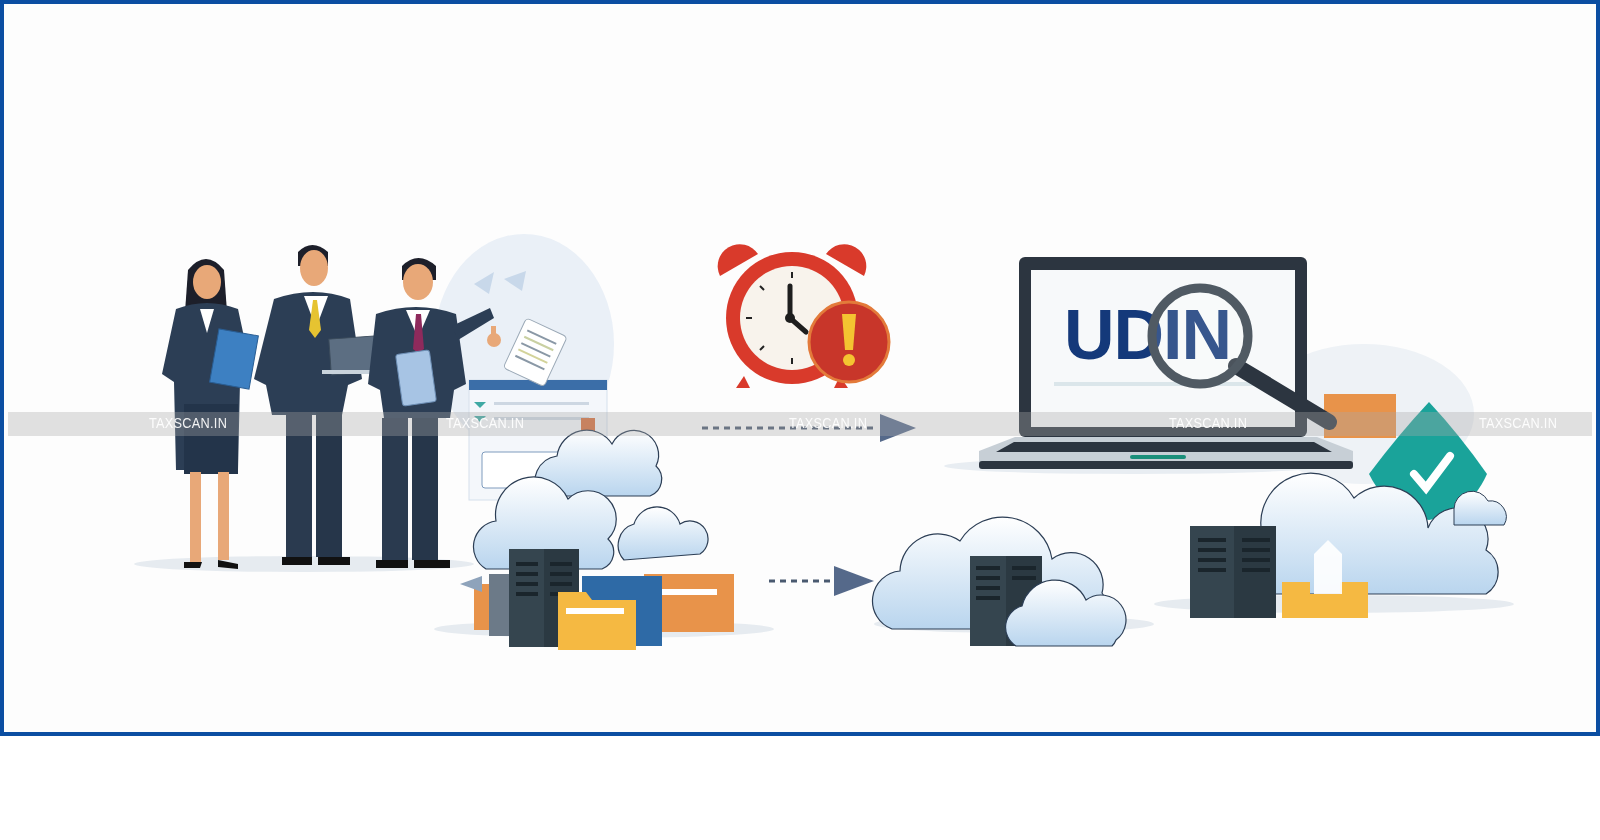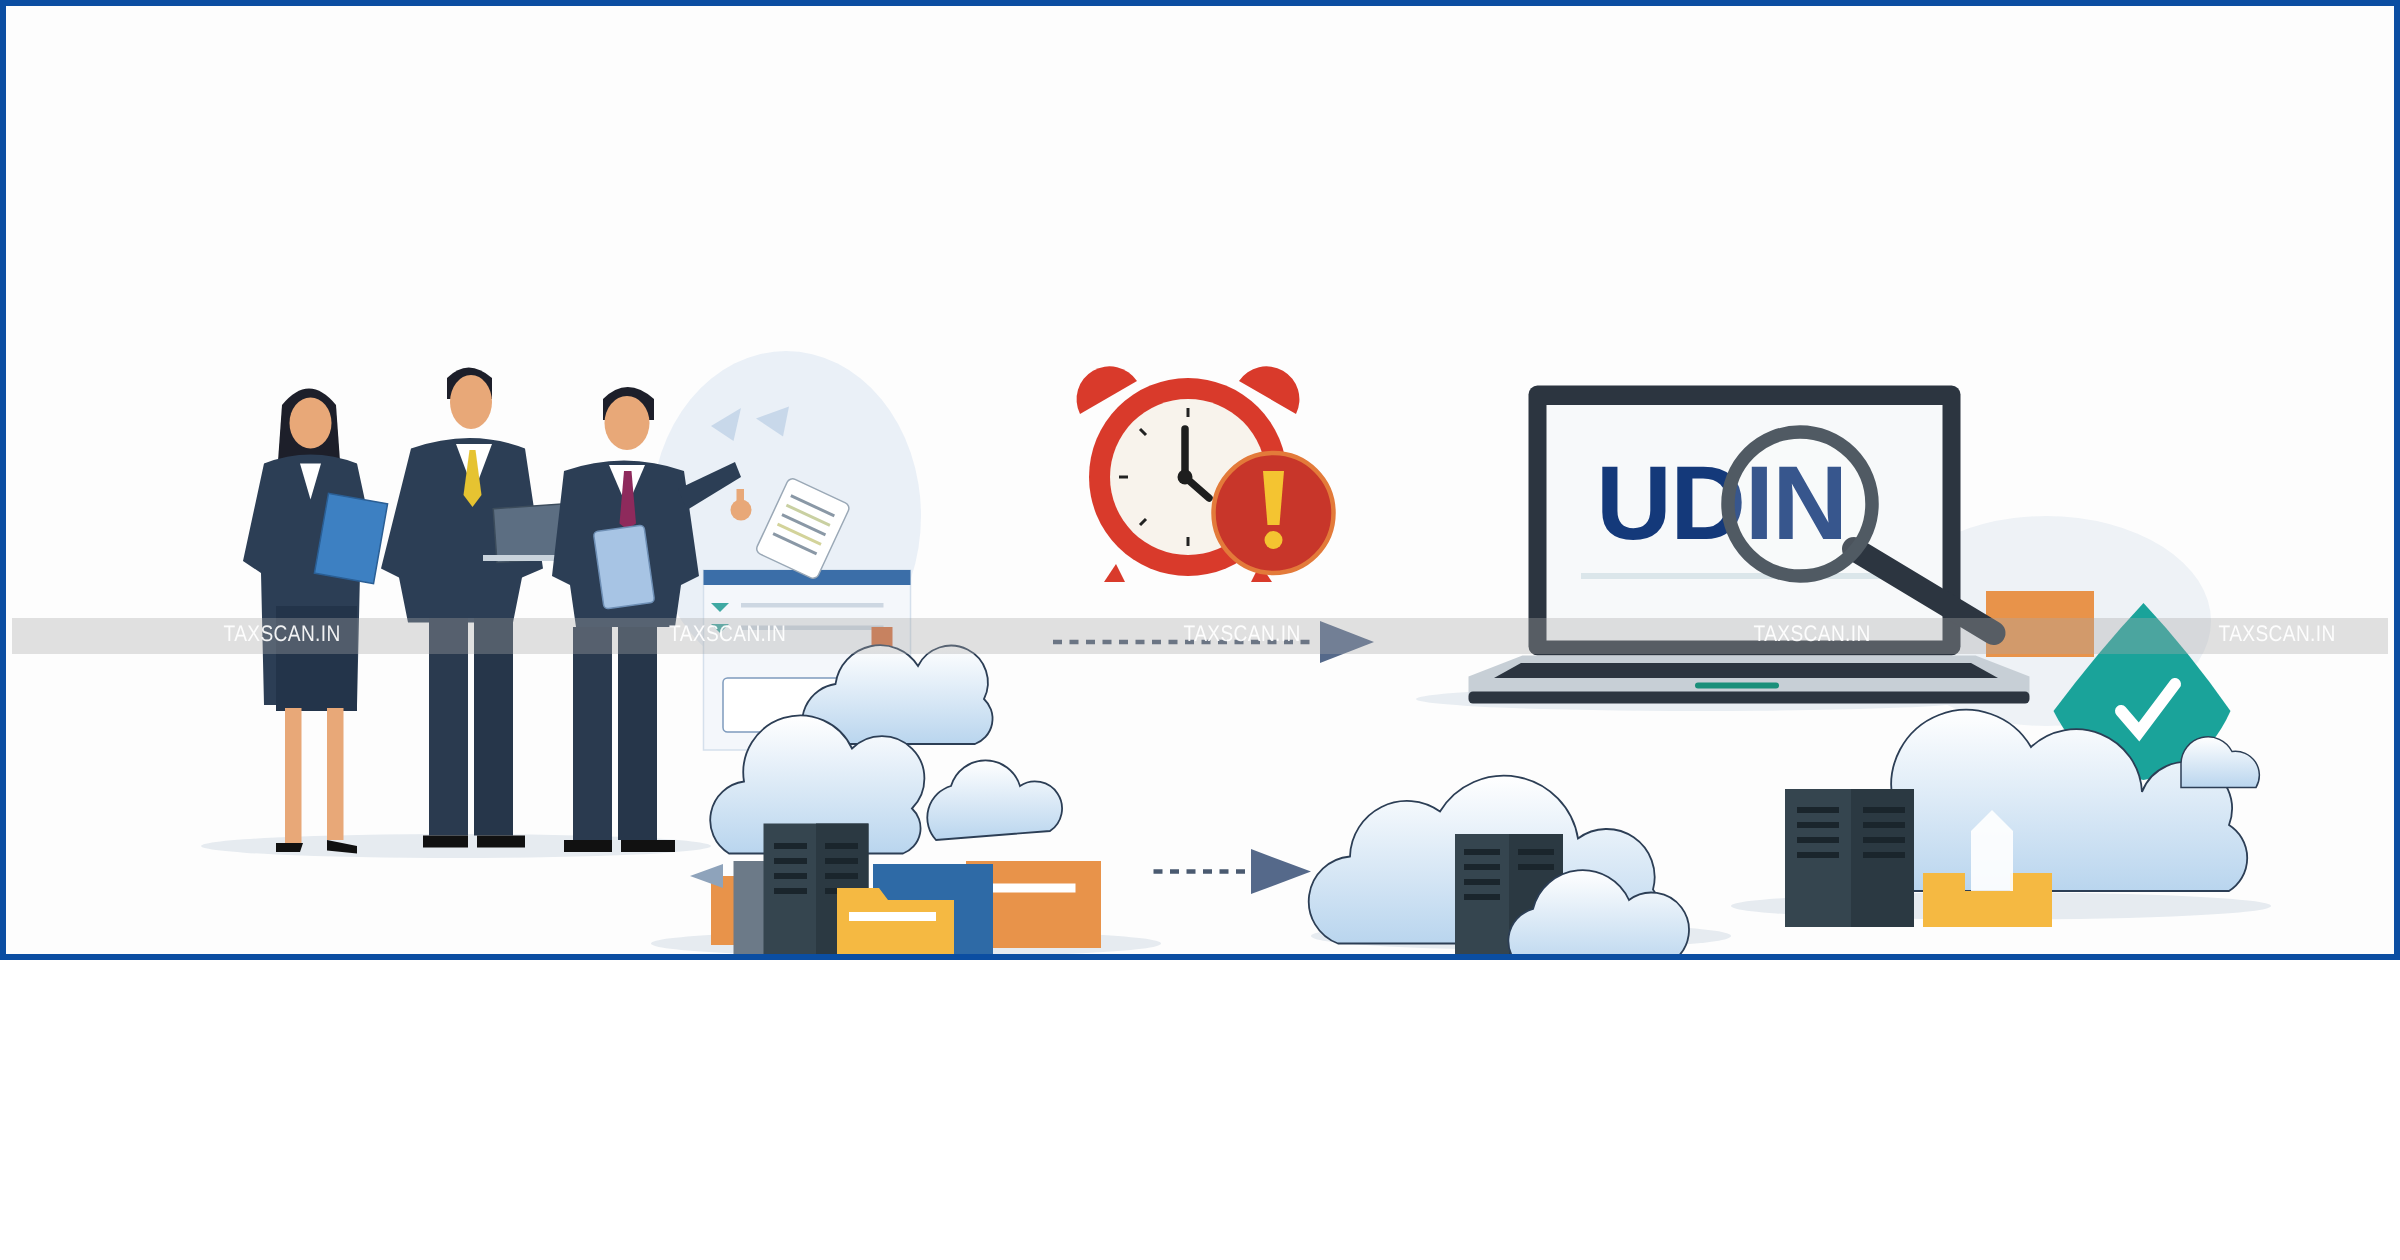--- a/index.html
+++ b/index.html
@@ -1,17 +1,17 @@
 <!DOCTYPE html>
 <html><head>
 <meta charset="utf-8">
 <style>
   html, body { margin: 0; padding: 0; }
   body { width: 1600px; height: 840px; overflow: hidden; background: #fff; font-family: "Liberation Sans", sans-serif; }
-  .frame { position: absolute; left: 0; top: 0; width: 1600px; height: 640px; box-sizing: border-box; border: 4px solid #0b4ea2; background: #fdfdfd; overflow: hidden; }
+  .frame { position: absolute; left: 0; top: 0; width: 1600px; height: 736px; box-sizing: border-box; border: 4px solid #0b4ea2; background: #fdfdfd; overflow: hidden; }
   .layer { position: absolute; left: 0; top: 0; }
   .watermark-band { position: absolute; left: 4px; right: 4px; top: 408px; height: 24px; background: rgba(170,170,170,0.35); }
   .wm { position: absolute; top: 410px; font-family: "Liberation Sans Narrow", "Liberation Sans", sans-serif; font-size: 15px; letter-spacing: 0.3px; color: rgba(255,255,255,0.92); transform: scaleX(0.85); transform-origin: left center; }
   .udin-text { position: absolute; left: 1060px; top: 296px; font-family: "Liberation Sans", sans-serif; font-weight: bold; font-size: 70px; color: #14397a; letter-spacing: -1px; line-height: 1; }
 </style>
 </head>
 <body>
 
 <div class="frame">
 

